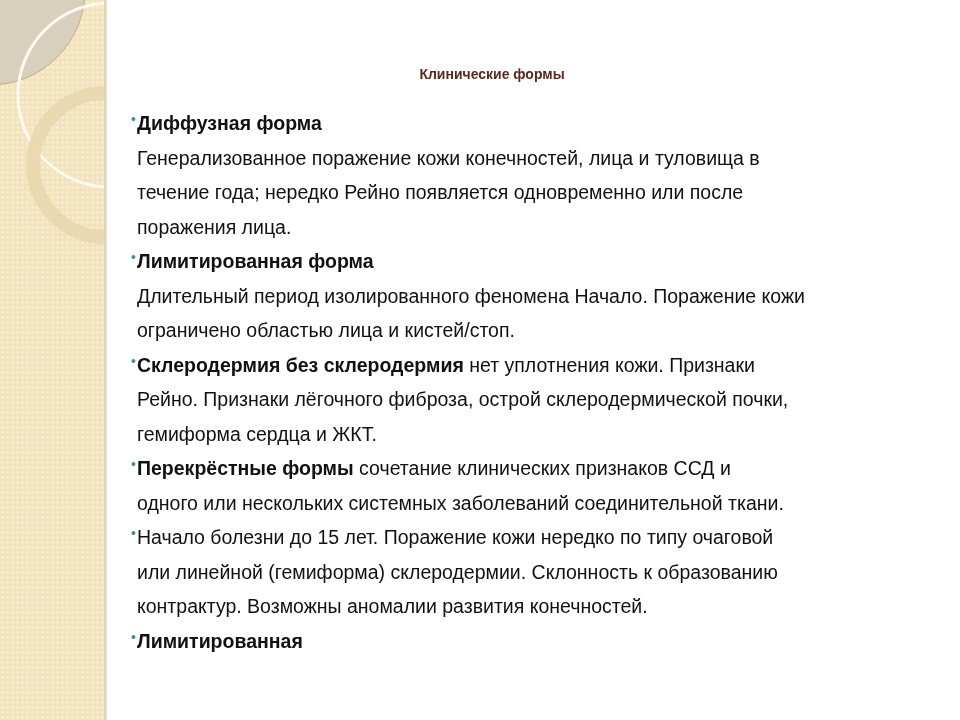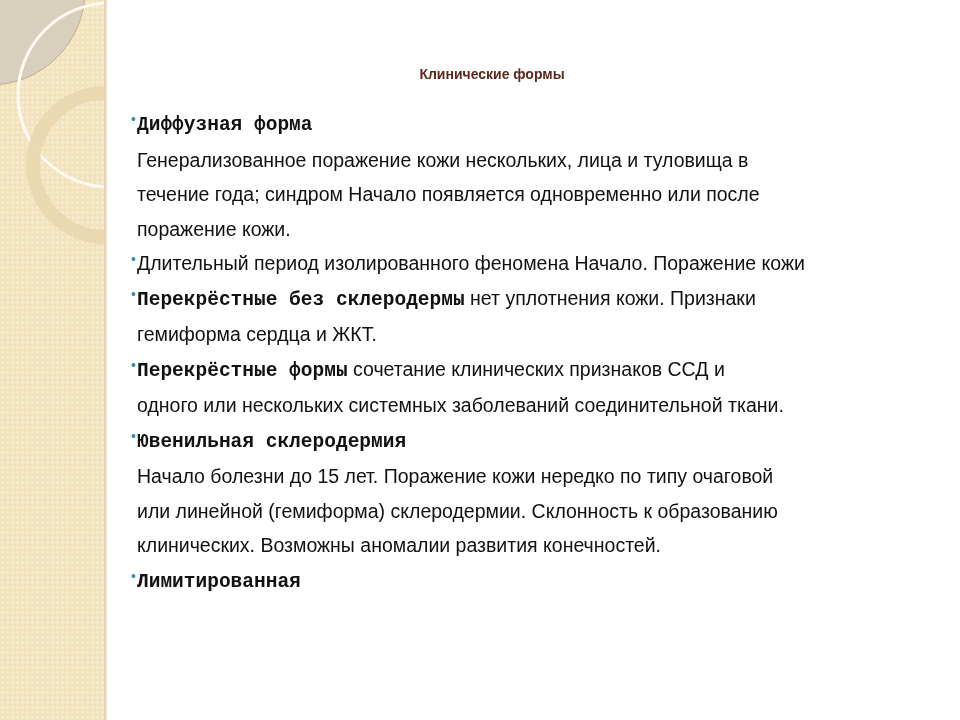--- a/index.html
+++ b/index.html
@@ -8,50 +8,52 @@
     background-color:#f3e3bd;
     background-image: radial-gradient(circle, rgba(255,255,255,0.35) 1px, transparent 1.6px);
     background-size:5px 5px; overflow:hidden; }
   .side-edge { position:absolute; left:104px; top:0; width:3px; height:720px; background:linear-gradient(to right,#d8cdb4,#ece6d8); }
   .side-panel svg { position:absolute; left:0; top:0; }
   .title { position:absolute; left:0; width:960px; top:66px; text-align:center; padding-left:12px; font-size:14px; font-weight:bold; color:#5a2a1e; }
   .title span { position:relative; left:0; }
   .content { position:absolute; left:137px; top:106px; width:800px; font-size:19.5px; line-height:34.5px; color:#111; }
   .line { white-space:nowrap; position:relative; }
   .bullet { position:absolute; left:-6px; top:-4px; color:#3a8fa5; font-size:14px; }
-  b { font-weight:bold;font-family:Liberation Mono, monospace; }
+  b { font-weight:bold; }
 </style>
 </head>
 <body>
 
 <div class="side-panel">
   <svg width="104" height="720">
     <circle cx="-10" cy="-10" r="95" fill="#d8cfbd" stroke="#bfae8e" stroke-width="1"></circle>
     <circle cx="110" cy="95" r="92" fill="none" stroke="#fffaf0" stroke-width="3"></circle>
     <circle cx="105" cy="165" r="72" fill="none" stroke="#e9d7ae" stroke-width="14" opacity="0.9"></circle>
   </svg>
 </div>
 <div class="side-edge"></div>
 
 <div class="title"><span>Клинические формы</span></div>
 
 <div class="content">
   <div class="line"><span class="bullet">•</span><b>Диффузная форма</b></div>
-  <div class="line">Генерализованное поражение кожи нескольких, лица и туловища в</div>
-  <div class="line">течение года; синдром Начало появляется одновременно или после</div>
-  <div class="line">поражение кожи.</div>
+  <div class="line">Генерализованное поражение кожи конечностей, лица и туловища в</div>
+  <div class="line">течение года; нередко Рейно появляется одновременно или после</div>
+  <div class="line">поражения лица.</div>
 
-  <div class="line"><span class="bullet">•</span></div>
+  <div class="line"><span class="bullet">•</span><b>Лимитированная форма</b></div>
   <div class="line">Длительный период изолированного феномена Начало. Поражение кожи</div>
+  <div class="line">ограничено областью лица и кистей/стоп.</div>
 
-  <div class="line"><span class="bullet">•</span><b>Перекрёстные без склеродермы</b><span> нет уплотнения кожи. Признаки</span></div>
+  <div class="line"><span class="bullet">•</span><b>Склеродермия без склеродермия</b><span> нет уплотнения кожи. Признаки</span></div>
+  <div class="line">Рейно. Признаки лёгочного фиброза, острой склеродермической почки,</div>
   <div class="line">гемиформа сердца и ЖКТ.</div>
 
   <div class="line"><span class="bullet">•</span><b>Перекрёстные формы</b><span> сочетание клинических признаков ССД и</span></div>
   <div class="line">одного или нескольких системных заболеваний соединительной ткани.</div>
 
-  <div class="line"><span class="bullet">•</span><b>Ювенильная склеродермия</b></div>
+  <div class="line"><span class="bullet">•</span></div>
   <div class="line">Начало болезни до 15 лет. Поражение кожи нередко по типу очаговой</div>
   <div class="line">или линейной (гемиформа) склеродермии. Склонность к образованию</div>
-  <div class="line">клинических. Возможны аномалии развития конечностей.</div>
+  <div class="line">контрактур. Возможны аномалии развития конечностей.</div>
 
   <div class="line"><span class="bullet">•</span><b>Лимитированная</b></div>
 </div>
 
 </body></html>

